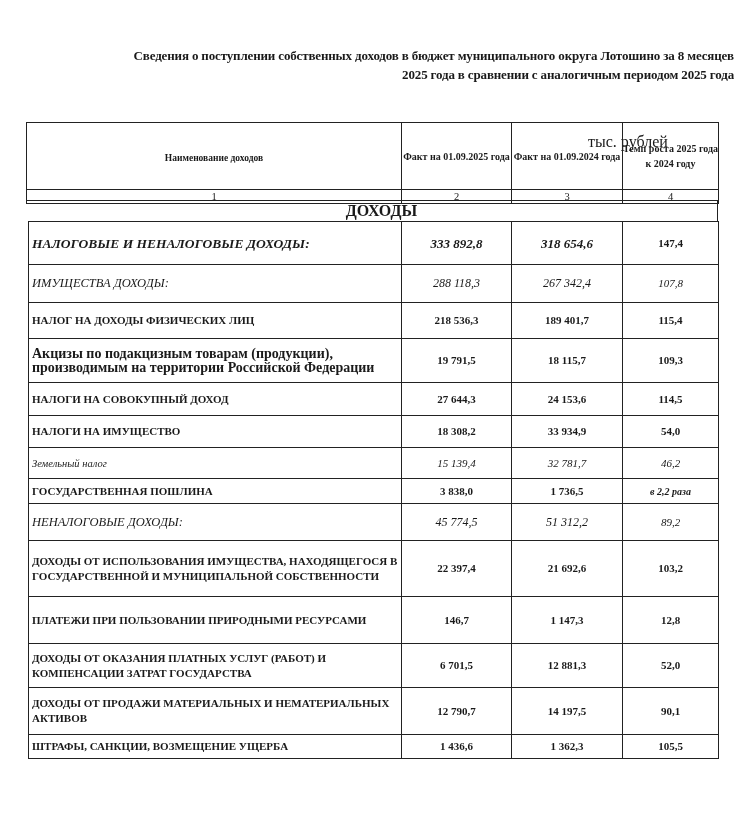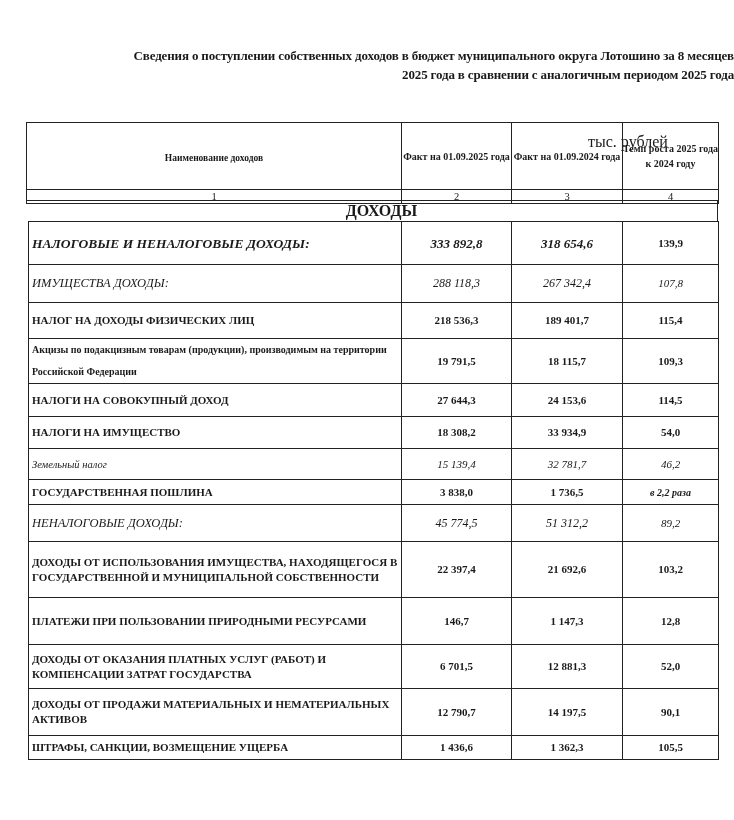--- a/index.html
+++ b/index.html
@@ -142,36 +142,36 @@
     <col style="width:373px">
     <col style="width:110px">
     <col style="width:111px">
     <col style="width:96px">
   </colgroup>
   <tbody id="income-body">
     <tr class="lvl-total" style="height:43px">
       <td class="name">НАЛОГОВЫЕ И НЕНАЛОГОВЫЕ ДОХОДЫ:</td>
       <td class="num">333 892,8</td>
       <td class="num">318 654,6</td>
-      <td class="num rate-bold" style="font-style:normal;font-size:11px">139,9</td>
+      <td class="num rate-bold" style="font-style:normal;font-size:11px">147,4</td>
     </tr>
     <tr class="lvl-group" style="height:38px">
       <td class="name">ИМУЩЕСТВА ДОХОДЫ:</td>
       <td class="num">288 118,3</td>
       <td class="num">267 342,4</td>
       <td class="num rate-plain" style="font-size:11px">107,8</td>
     </tr>
     <tr class="lvl-item" style="height:36px">
       <td class="name">НАЛОГ НА ДОХОДЫ ФИЗИЧЕСКИХ ЛИЦ</td>
       <td class="num">218 536,3</td>
       <td class="num">189 401,7</td>
       <td class="num">115,4</td>
     </tr>
     <tr class="lvl-item" style="height:44px">
-      <td class="name" style="font-size:10px;line-height:22px">Акцизы по подакцизным товарам (продукции), производимым на территории Российской Федерации</td>
+      <td class="name" style="font-size:14px;line-height:14px">Акцизы по подакцизным товарам (продукции), производимым на территории Российской Федерации</td>
       <td class="num">19 791,5</td>
       <td class="num">18 115,7</td>
       <td class="num">109,3</td>
     </tr>
     <tr class="lvl-item" style="height:33px">
       <td class="name">НАЛОГИ НА СОВОКУПНЫЙ ДОХОД</td>
       <td class="num">27 644,3</td>
       <td class="num">24 153,6</td>
       <td class="num">114,5</td>
     </tr>

